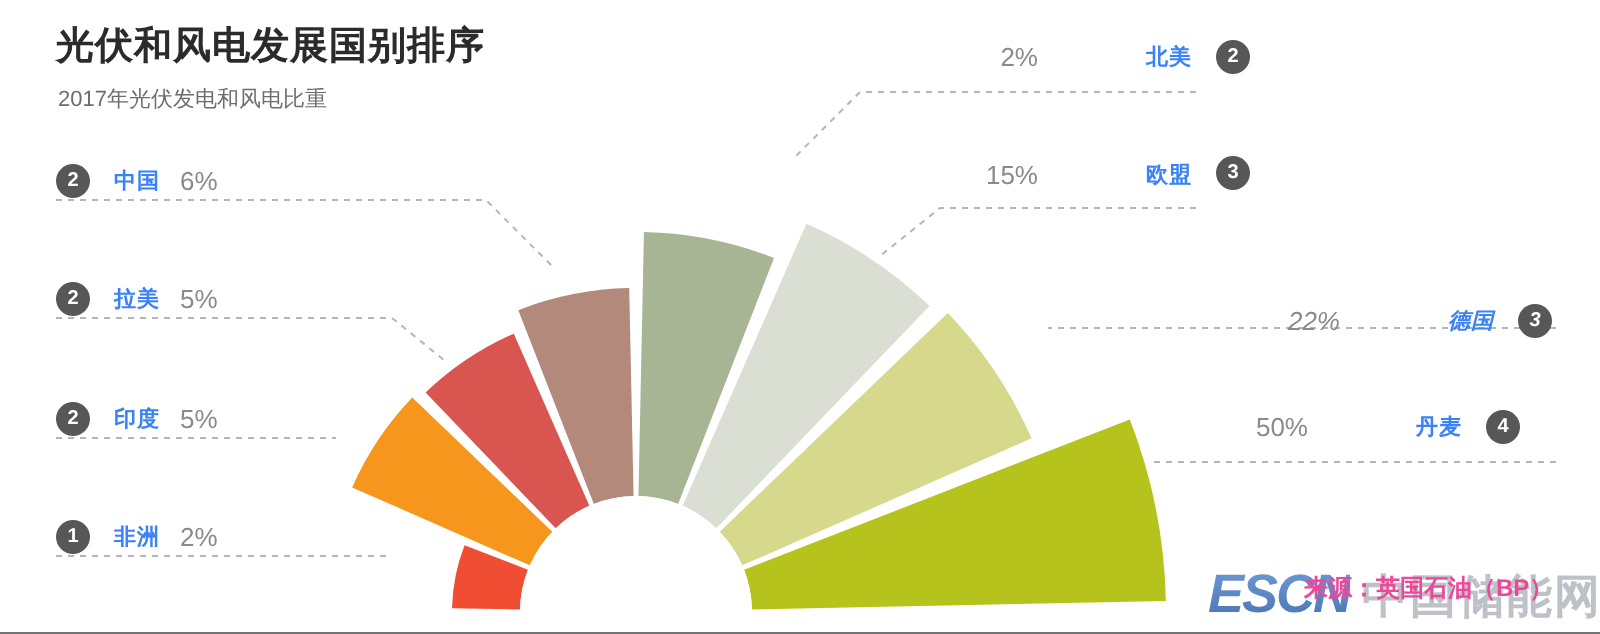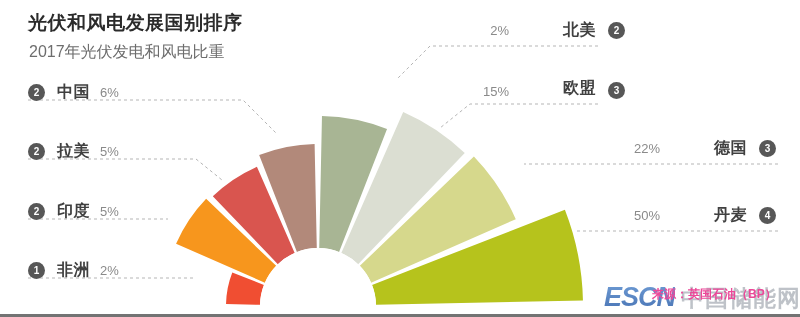--- a/index.html
+++ b/index.html
@@ -9,40 +9,40 @@
   }
   body {
     font-family: "Liberation Sans", "DejaVu Sans", sans-serif;
   }
   #page {
     position: relative;
     width: 800px;
     height: 317px;
     overflow: hidden;
     background: #ffffff;
-    border-bottom: 3px solid #737373;
+    border-bottom: 1px solid #737373;
     box-sizing: border-box;
   }
 
   
   .title {
     position: absolute;
     left: 28px;
     top: 10px;
     font-size: 19px;
     font-weight: bold;
     color: #2b2b2b;
     letter-spacing: 0.5px;
     white-space: nowrap;
   }
   .subtitle {
     position: absolute;
     left: 29px;
     top: 42px;
-    font-size: 16px;
+    font-size: 11px;
     color: #6d6d6d;
     white-space: nowrap;
   }
 
   
   #rose {
     position: absolute;
     left: 0;
     top: 0;
   }
@@ -65,23 +65,23 @@
     color: #ffffff;
     font-size: 10px;
     font-weight: bold;
     display: flex;
     align-items: center;
     justify-content: center;
     flex: 0 0 auto;
     line-height: 1;
   }
   .region {
-    font-size: 16px;
-    font-weight: bold;
-    color: #404040;
+    font-size: 11px;
+    font-weight: bold;
+    color: #3b82f6;
     letter-spacing: 0.5px;
   }
   .pct {
     font-size: 13px;
     color: #8a8a8a;
   }
   .label-row.left .badge  { margin-right: 12px; }
   .label-row.left .region { margin-right: 10px; }
   .label-row.right .badge  { margin-left: 12px; }
   .label-row.right .pct    { margin-right: 54px; }
@@ -181,26 +181,26 @@
       <div class="label-row right" style="top: 20px; right: 175px;">
         <div class="pct">2%</div>
         <div class="region">北美</div>
         <div class="badge">2</div>
       </div>
       <div class="label-row right" style="top: 78px; right: 175px; align-items: flex-end;">
         <div class="pct">15%</div>
         <div class="region">欧盟</div>
         <div class="badge">3</div>
       </div>
-      <div class="label-row right" style="top: 138px; right: 24px;">
+      <div class="label-row right" style="top: 152px; right: 24px; font-style: italic;">
         <div class="pct">22%</div>
         <div class="region">德国</div>
         <div class="badge">3</div>
       </div>
-      <div class="label-row right" style="top: 205px; right: 24px;">
+      <div class="label-row right" style="top: 205px; right: 40px;">
         <div class="pct">50%</div>
         <div class="region">丹麦</div>
         <div class="badge">4</div>
       </div>
     </div>
 
   <div class="watermark" style="left:604px; top:282px;">
     <span class="wm-escn">ESCN</span>
     <span class="wm-cn">中国储能网</span>
   </div>

